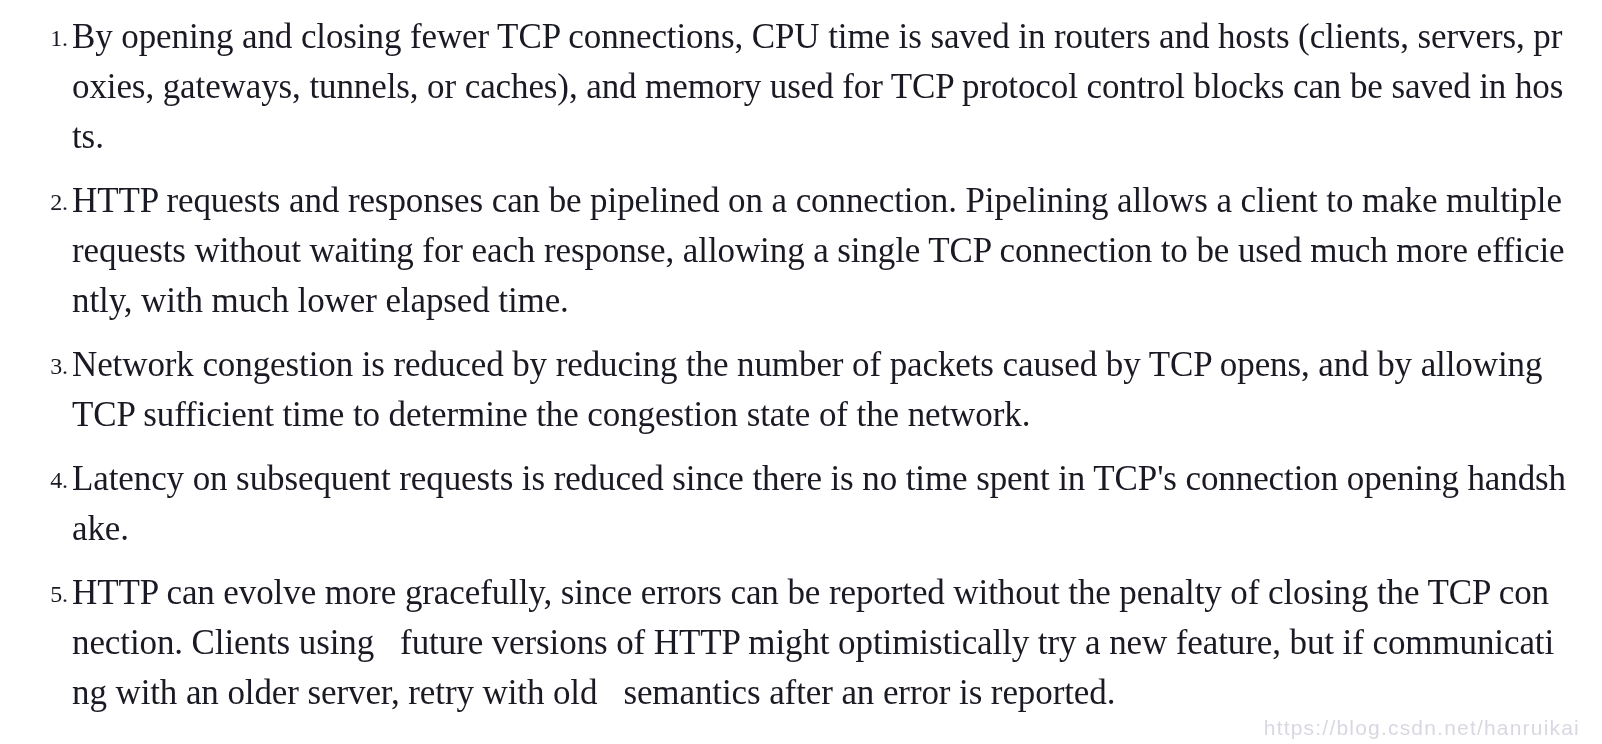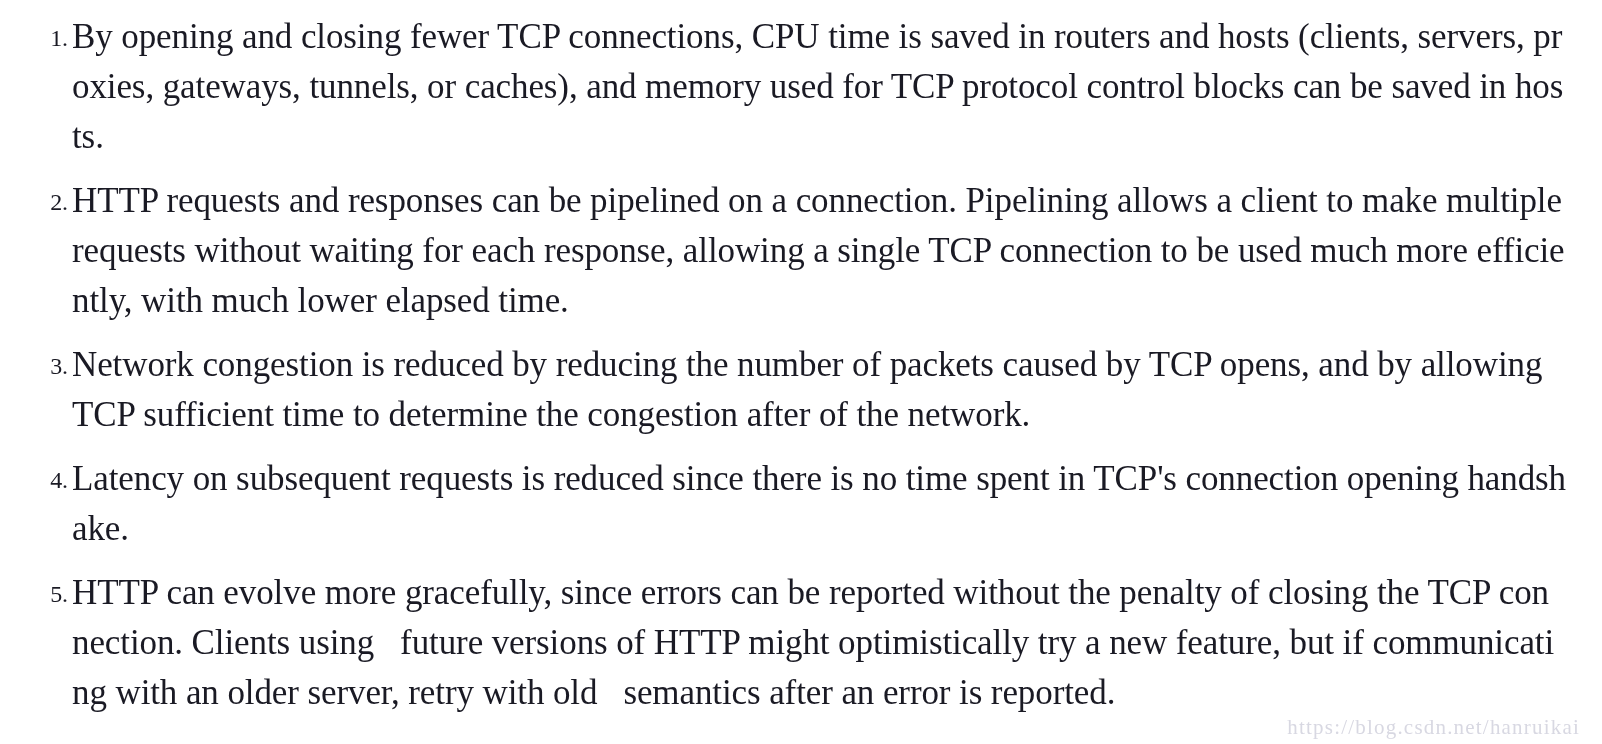--- a/index.html
+++ b/index.html
@@ -65,21 +65,21 @@
 
   .gap-wide {
     display: inline-block;
     width: 26px;
   }
 
   .watermark {
     position: absolute;
     right: 22px;
     bottom: 4px;
-    font-family: Liberation Serif, serif;
+    font-family: Liberation Sans, sans-serif;
     font-size: 21px;
     letter-spacing: 1.2px;
     color: #d8d8e2;
     white-space: nowrap;
     user-select: none;
   }
 </style>
 </head>
 <body>
 
@@ -92,21 +92,21 @@
       <span class="item-text">By opening and closing fewer TCP connections, CPU time is saved in routers and hosts (clients, servers, proxies, gateways, tunnels, or caches), and memory used for TCP protocol control blocks can be saved in hosts.</span>
     </li>
 
     <li class="benefit-item">
       <span class="item-marker">2.</span>
       <span class="item-text">HTTP requests and responses can be pipelined on a connection. Pipelining allows a client to make multiple requests without waiting for each response, allowing a single TCP connection to be used much more efficiently, with much lower elapsed time.</span>
     </li>
 
     <li class="benefit-item">
       <span class="item-marker">3.</span>
-      <span class="item-text">Network congestion is reduced by reducing the number of packets caused by TCP opens, and by allowing TCP sufficient time to determine the congestion after of the network.</span>
+      <span class="item-text">Network congestion is reduced by reducing the number of packets caused by TCP opens, and by allowing TCP sufficient time to determine the congestion state of the network.</span>
     </li>
 
     <li class="benefit-item">
       <span class="item-marker">4.</span>
       <span class="item-text">Latency on subsequent requests is reduced since there is no time spent in TCP's connection opening handshake.</span>
     </li>
 
     <li class="benefit-item">
       <span class="item-marker">5.</span>
       <span class="item-text"><span>HTTP can evolve more gracefully, since errors can be reported without the penalty of closing the TCP connection. Clients using</span><span class="gap-wide"></span><span>future versions of HTTP might optimistically try a new feature, but if communicating with an older server, retry with old</span><span class="gap-wide"></span><span>semantics after an error is reported.</span></span>

